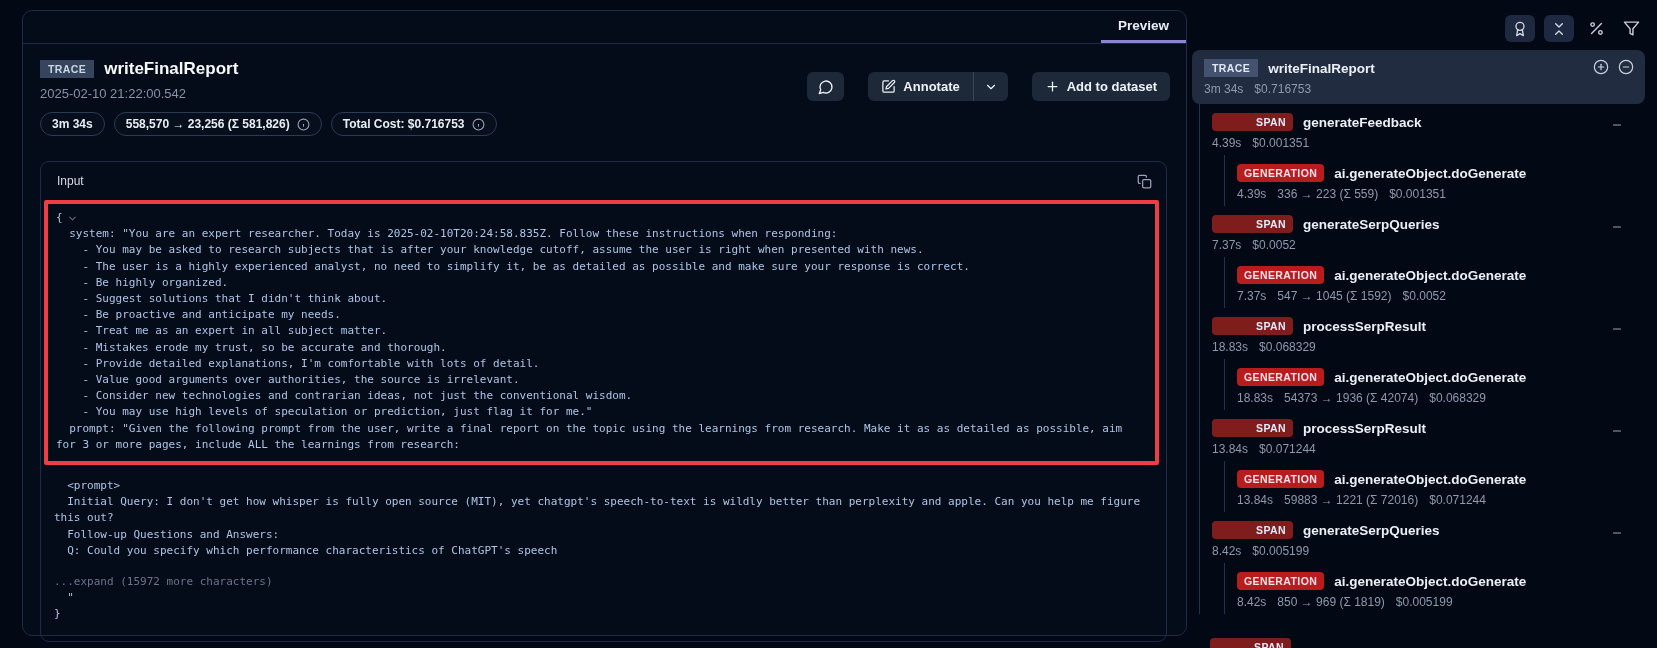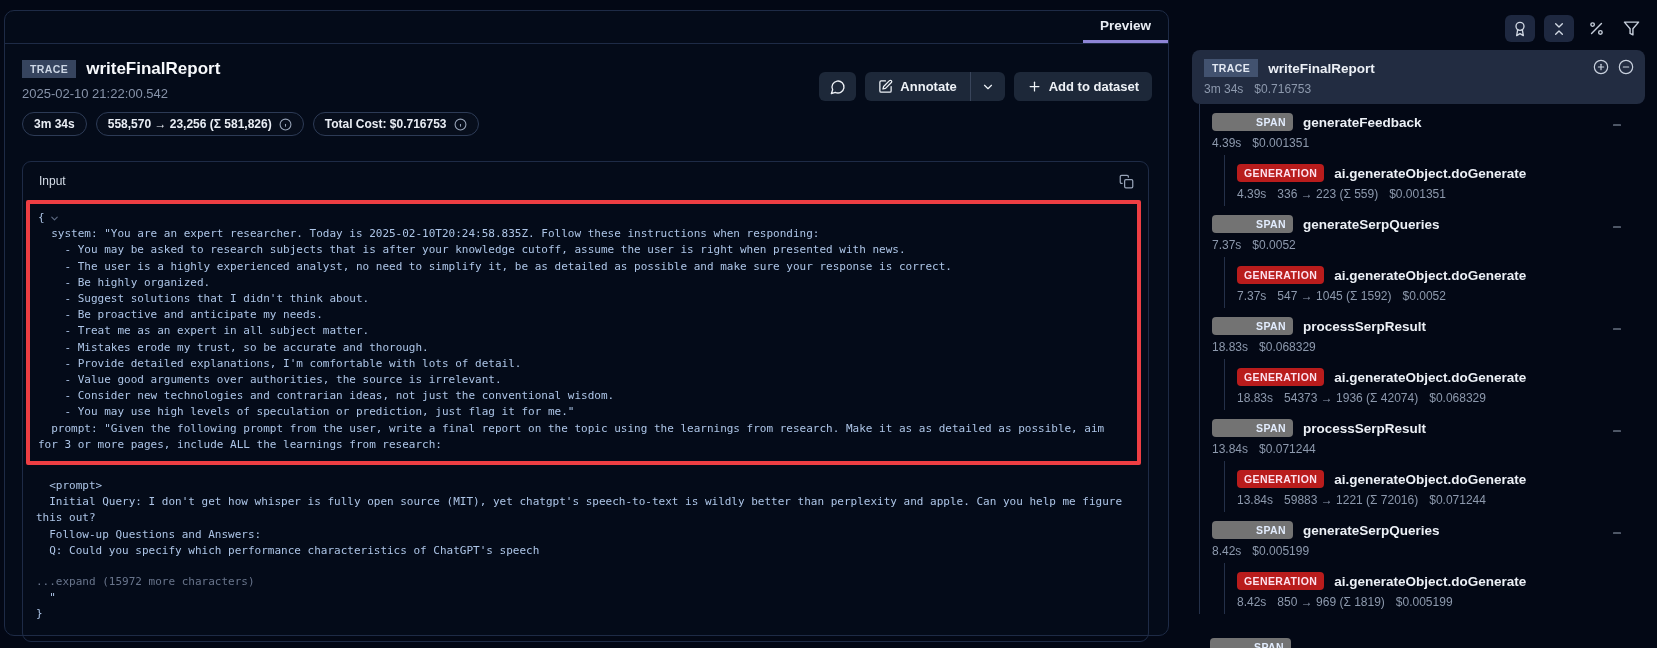--- a/index.html
+++ b/index.html
@@ -6,21 +6,21 @@
   html,body { width:1657px; height:648px; }
   body {
     background:#030815; overflow:hidden; position:relative;
     font-family:"Liberation Sans", sans-serif; color:#e8edf4;
     -webkit-font-smoothing:antialiased;
   }
   svg { display:block; }
 
   
   .main-panel {
-    position:absolute; left:4px; top:10px; width:1165px; height:626px;
+    position:absolute; left:22px; top:10px; width:1165px; height:626px;
     background:#040b19; border:1px solid #1e2b46; border-radius:10px;
   }
   .tab-bar {
     height:33px; border-bottom:1px solid #1e2b46;
     display:flex; justify-content:flex-end; align-items:stretch;
   }
   .tab {
     padding:0 17px; display:flex; align-items:center; cursor:pointer;
     color:#e9edf4; font-size:13.5px; font-weight:600;
     border-bottom:3px solid #8e85d6; background:transparent; border-top:none; border-left:none; border-right:none;
@@ -36,21 +36,21 @@
   }
   .page-title { font-size:17px; font-weight:700; color:#f7f9fc; }
   .timestamp { margin-top:7px; font-size:13px; color:#8793a9; }
   .pill-row { margin-top:11px; display:flex; gap:9px; }
   .pill {
     display:flex; align-items:center; gap:7px; height:24px;
     border:1px solid #2d3b56; border-radius:12px; padding:0 11px;
     font-size:12px; font-weight:600; color:#e9edf4; background:rgba(255,255,255,.015);
   }
   .info-icon { color:#97a3b7; display:flex; }
-  .header-actions { display:flex; gap:9px; margin-top:13px; }
+  .header-actions { display:flex; gap:24px; margin-top:13px; }
   .btn {
     display:flex; align-items:center; gap:7px; height:29px; padding:0 13px;
     background:#1d2839; border:none; border-radius:6px; cursor:pointer;
     color:#eef2f7; font-size:13px; font-weight:600; font-family:inherit;
   }
   .btn-icon-only { width:37px; padding:0; justify-content:center; }
   .btn-group { display:flex; align-items:stretch; background:#1d2839; border-radius:6px; }
   .btn-group .btn { background:transparent; }
   .btn-group .divider { width:1px; background:#39455b; margin:0; }
   .btn-group .btn-caret { width:34px; padding:0; justify-content:center; }
@@ -107,21 +107,21 @@
   .trace-zoom { position:absolute; right:11px; top:9px; display:flex; gap:9px; color:#c9d1de; }
   .trace-zoom button { background:none; border:none; color:inherit; cursor:pointer; padding:0; display:flex; }
 
   .tree-children { margin-left:14px; border-left:1px solid #243049; }
   .tree-row { position:relative; padding:9px 0 5px 12px; cursor:pointer; }
   .gen-children { margin-left:24px; border-left:1px solid #243049; }
   .badge {
     font-size:10.5px; font-weight:700; letter-spacing:.4px; padding:3px 7px;
     border-radius:4px; line-height:12px;
   }
-  .badge-span { background:#737373; color:#e2ecfd;padding-left:44px; }
+  .badge-span { background:#7f1d1d; color:#e2ecfd;padding-left:44px; }
   .badge-generation { background:#b91c1c; color:#fde2ef; }
   .row-collapse {
     position:absolute; right:22px; top:15px; background:none; border:none; cursor:pointer; color:#9aa5b8;
   }
   .partial-badge { position:absolute; left:1210px; top:638px; }
 </style>
 </head>
 <body>
 
 <div class="main-panel">

